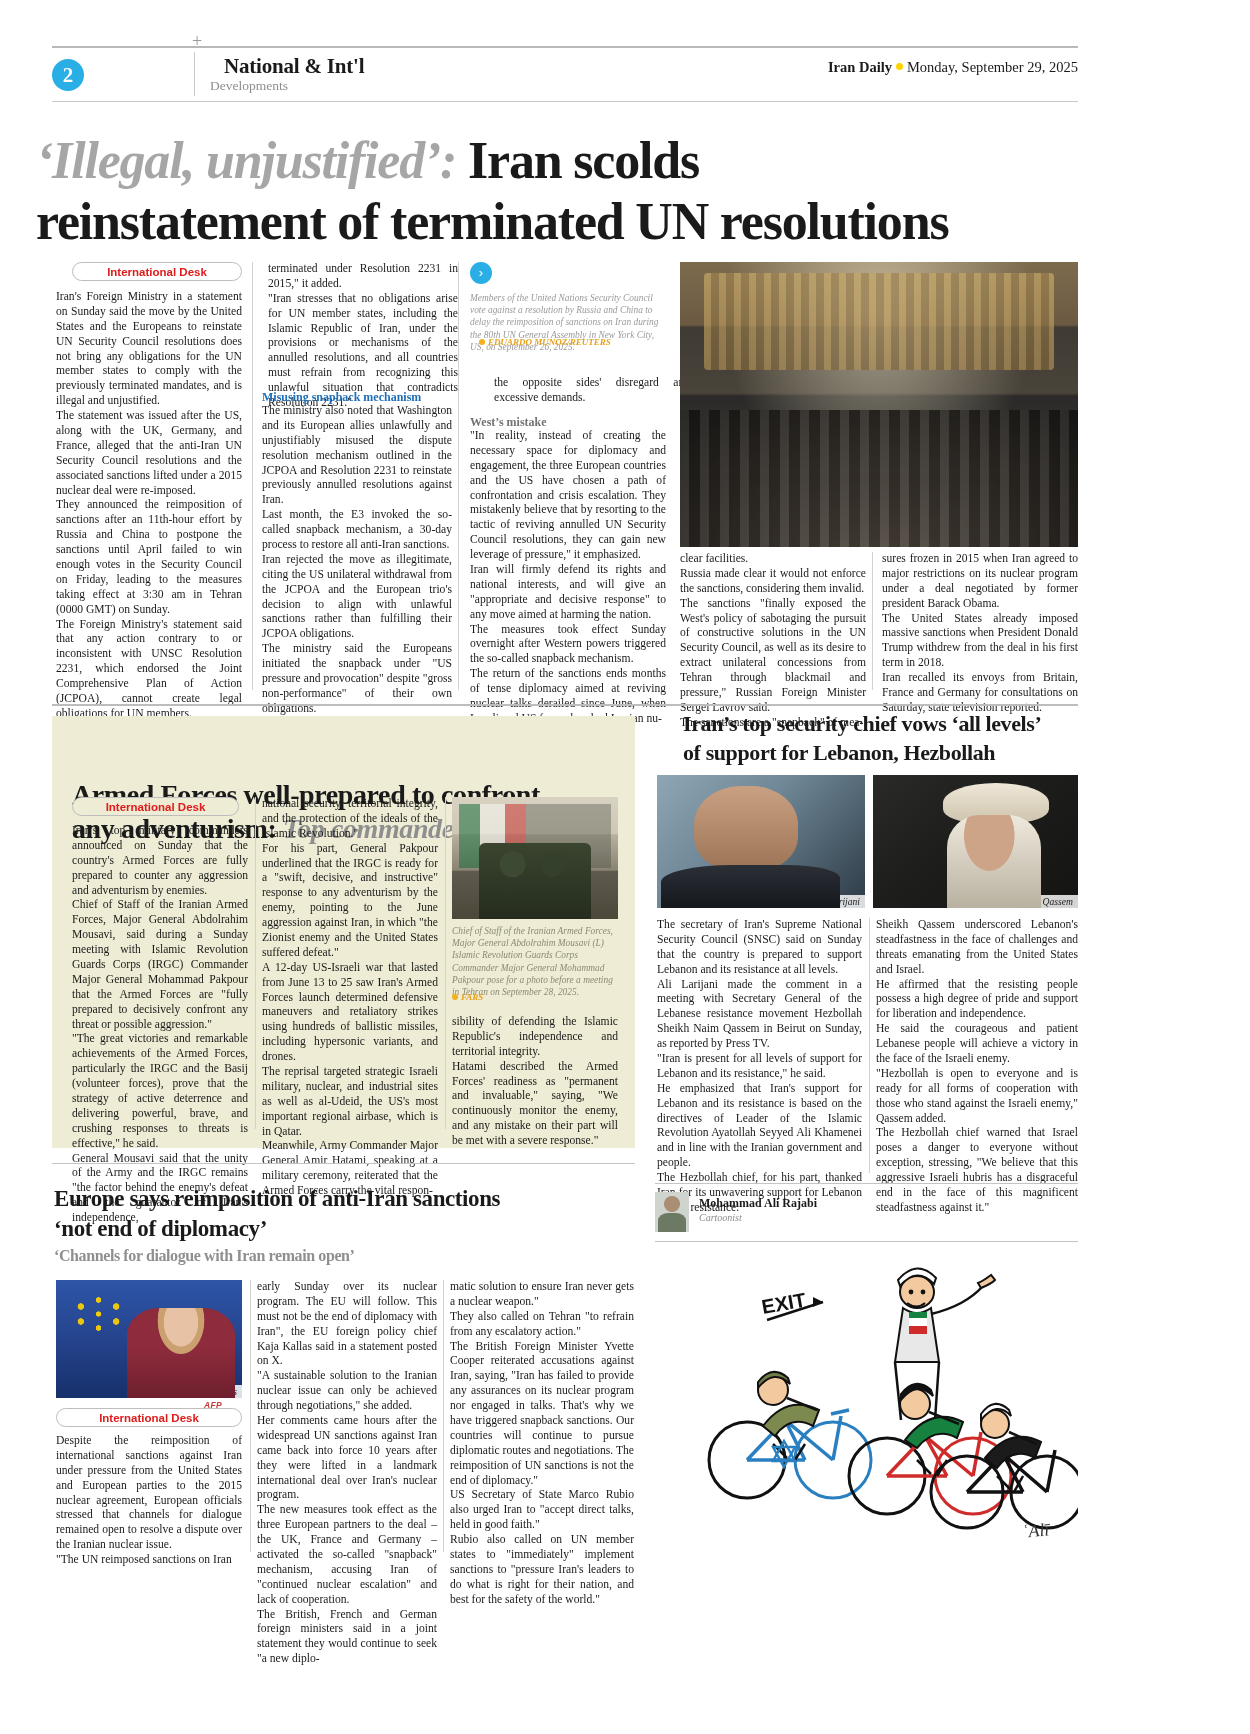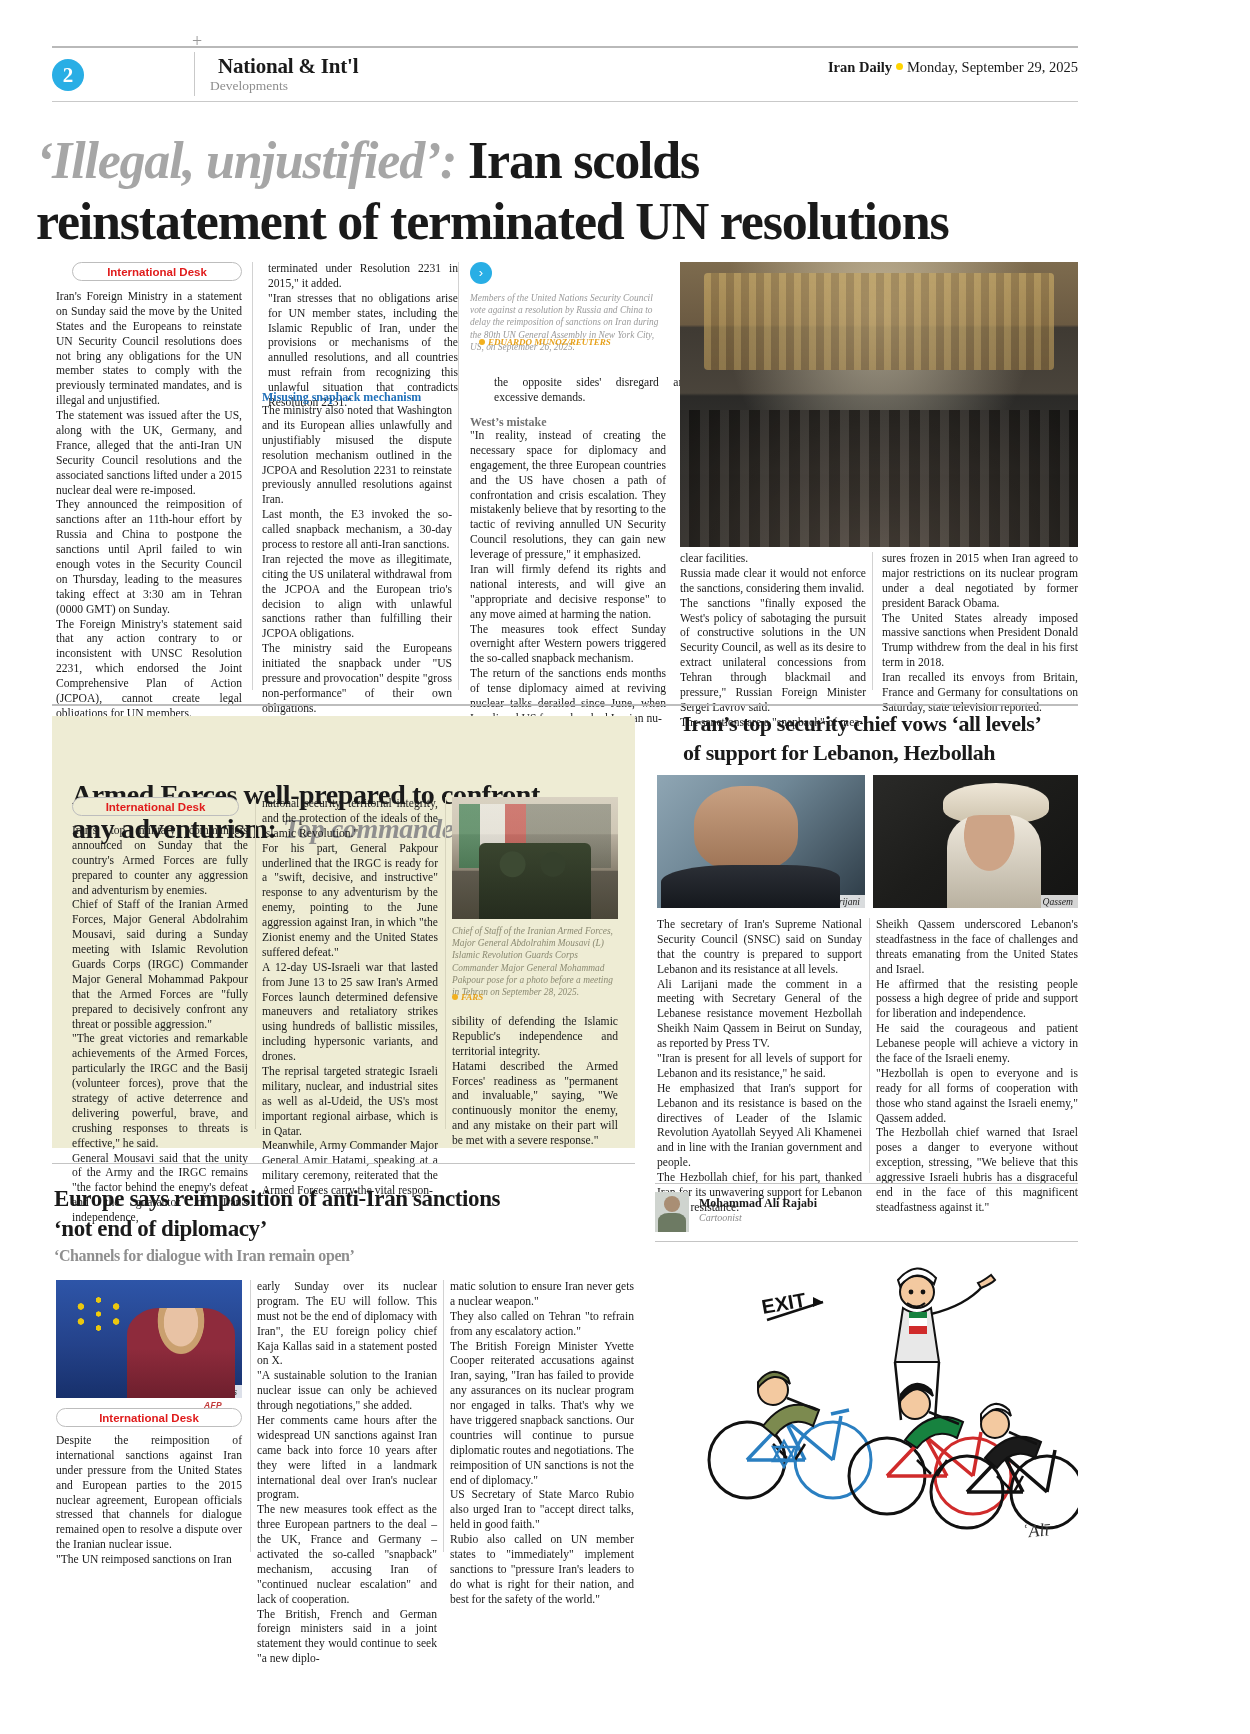--- a/index.html
+++ b/index.html
@@ -18,21 +18,21 @@
 
   
   .hdr-rule-top { position:absolute; left:52px; top:46px; width:1026px; height:2px; background:#b9b9b9; }
   .hdr { position:absolute; left:52px; top:52px; width:1026px; height:48px; }
   .pagenum {
     position:absolute; left:0; top:7px; width:32px; height:32px; border-radius:50%;
     background:#29aee5; color:#fff; font-family:"Liberation Serif",serif; font-weight:bold;
     font-size:21px; text-align:center; line-height:32px;
   }
   .hdr-divider { position:absolute; left:142px; top:0px; width:1px; height:44px; background:#c9c9c9; }
-  .hdr-title { position:absolute; left:166px; top:2px; font-size:21px; font-weight:bold; letter-spacing:-0.2px; }
+  .hdr-title { position:absolute; left:172px; top:2px; font-size:21px; font-weight:bold; letter-spacing:-0.2px; }
   .hdr-sub { position:absolute; left:158px; top:26px; font-size:13.5px; color:#8e8e8e; }
   .hdr-right { position:absolute; right:0; top:7px; font-size:14.5px; white-space:nowrap; }
   .hdr-right b { font-weight:bold; }
   .dot-yellow { display:inline-block; width:7px; height:7px; border-radius:50%; background:#ffd400; vertical-align:2px; margin:0 4px; }
   .hdr-rule-bot { position:absolute; left:52px; top:101px; width:1026px; height:1px; background:#c9c9c9; }
 
   
   .mainhead { position:absolute; left:36px; top:130px; width:1030px;
      font-size:52px; line-height:1.18; font-weight:bold; letter-spacing:-1.2px; }
   .mainhead .kicker { color:#a6a6a6; font-style:italic; font-weight:bold; }
@@ -204,21 +204,21 @@
   <div class="mainhead">
     <span class="kicker">‘Illegal, unjustified’:</span><span> Iran scolds</span><br>
     <span>reinstatement of terminated UN resolutions</span>
   </div>
 
   <div class="desk" style="position:absolute; left:72px; top:262px; width:170px;">International Desk</div>
 
   <div class="col" id="lead-c1" style="left:56px; top:290px; width:186px;">
       <p>Iran's Foreign Ministry in a statement on Sunday said the move by the United States and the Europeans to reinstate UN Security Council resolutions does not bring any obligations for the UN member states to comply with the previously terminated mandates, and is illegal and unjustified.</p>
       <p>The statement was issued after the US, along with the UK, Germany, and France, alleged that the anti-Iran UN Security Council resolutions and the associated sanctions lifted under a 2015 nuclear deal were re-imposed.</p>
-      <p>They announced the reimposition of sanctions after an 11th-hour effort by Russia and China to postpone the sanctions until April failed to win enough votes in the Security Council on Thursday, leading to the measures taking effect at 3:30 am in Tehran (0000 GMT) on Sunday.</p>
+      <p>They announced the reimposition of sanctions after an 11th-hour effort by Russia and China to postpone the sanctions until April failed to win enough votes in the Security Council on Friday, leading to the measures taking effect at 3:30 am in Tehran (0000 GMT) on Sunday.</p>
       <p>The Foreign Ministry's statement said that any action contrary to or inconsistent with UNSC Resolution 2231, which endorsed the Joint Comprehensive Plan of Action (JCPOA), cannot create legal obligations for UN members.</p>
       <p>"Accordingly, the Islamic Republic of Iran rejects the claim by the three European countries and the US regarding the reinstatement of past resolutions that were</p>
     </div>
 
   <div class="vrule" style="left:252px; top:262px; height:428px;"></div>
 
   <div class="col" id="lead-c2a" style="left:262px; top:262px; width:190px;margin-left:6px;">
       <p>terminated under Resolution 2231 in 2015," it added.</p>
       <p>"Iran stresses that no obligations arise for UN member states, including the Islamic Republic of Iran, under the provisions or mechanisms of the annulled resolutions, and all countries must refrain from recognizing this unlawful situation that contradicts Resolution 2231."</p>
     </div>

